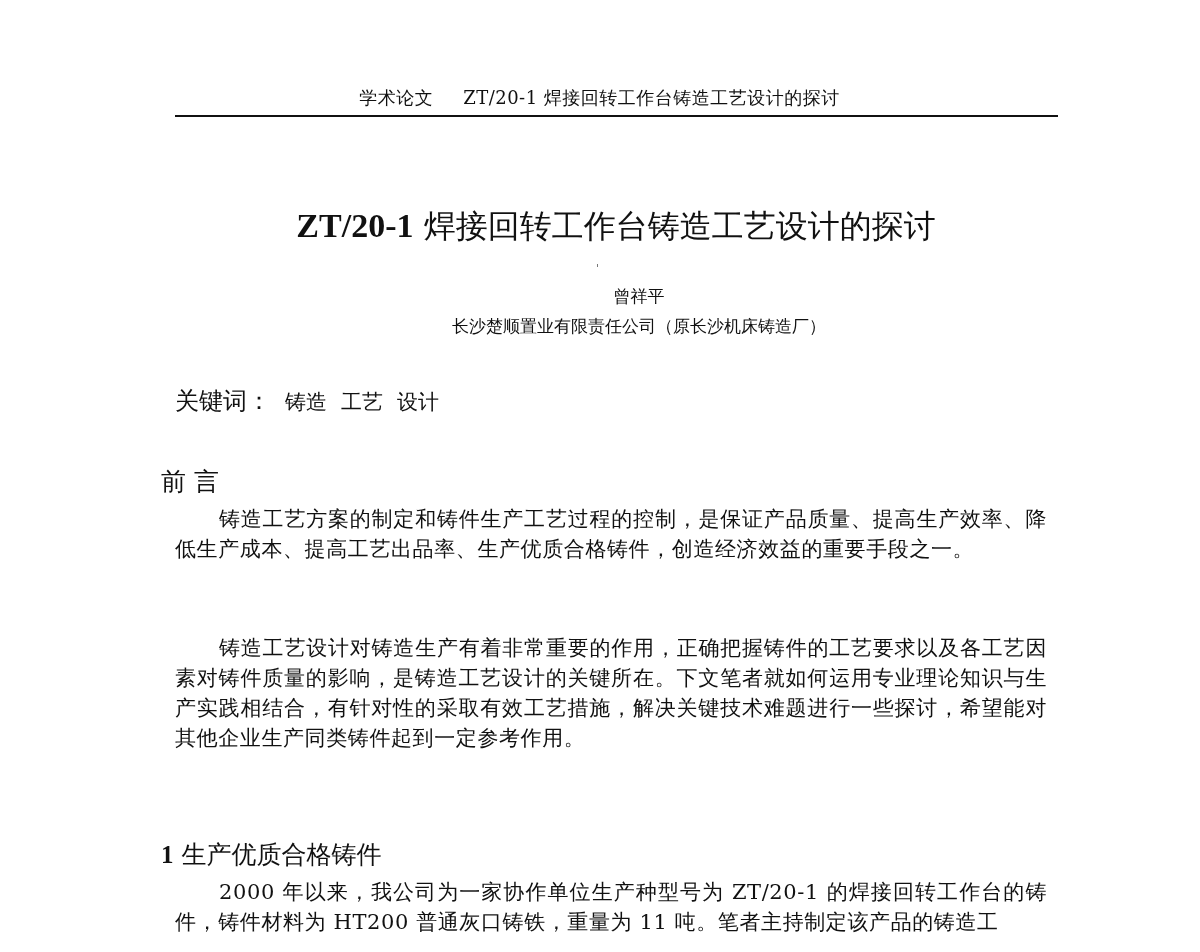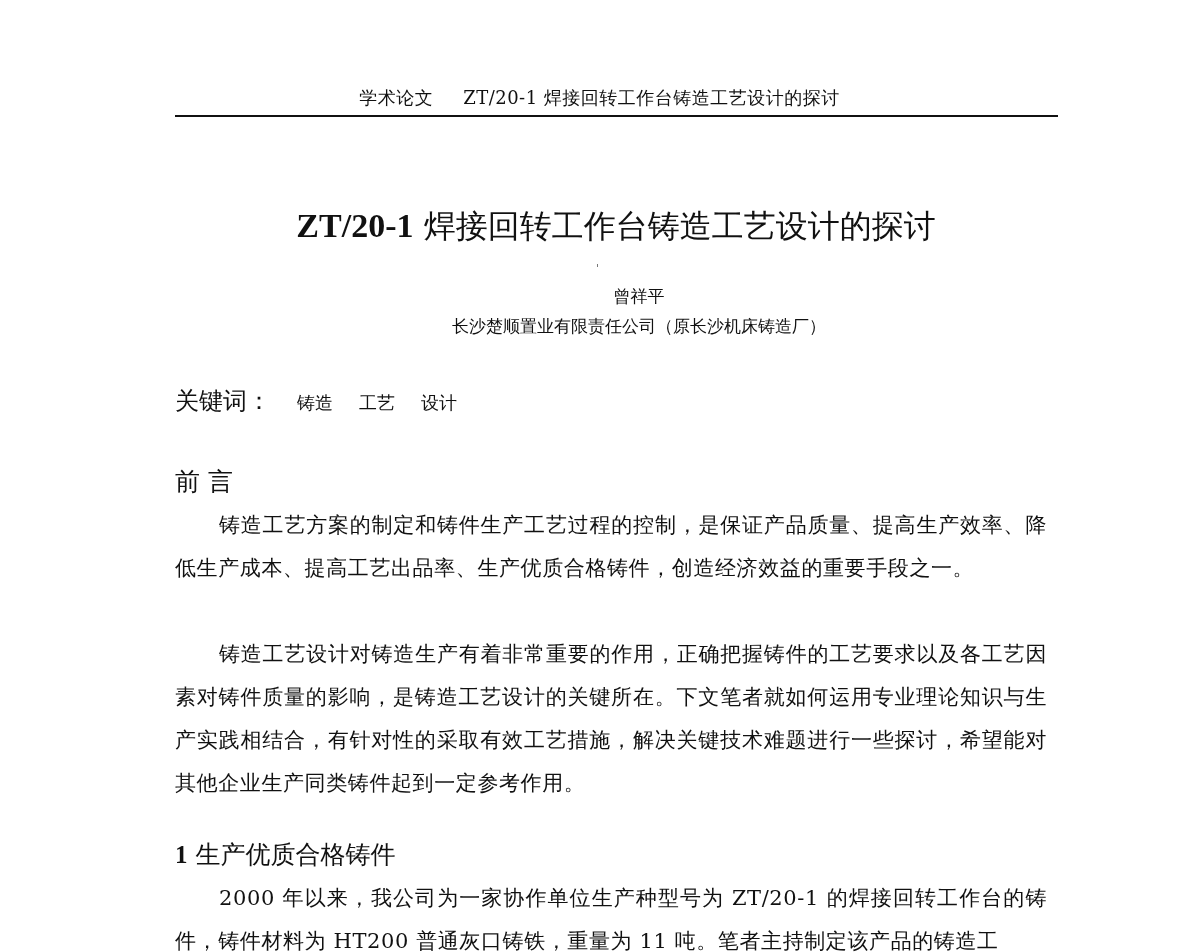--- a/index.html
+++ b/index.html
@@ -8,25 +8,25 @@
     .running-header { position:absolute; left:158px; top:86px; width:883px; text-align:center;
            font-size:18px; letter-spacing:0.5px; }
     .running-header .gap { display:inline-block; width:30px; }
     .rule { position:absolute; left:175px; top:115px; width:883px; height:2px; background:#111; }
     .title { position:absolute; left:0; width:1232px; top:205px; text-align:center; font-size:32px; }
     .title b { font-family: "Liberation Serif", serif; font-weight:bold; font-size:34px; }
     .dot { position:absolute; left:597px; top:264px; width:1px; height:3px; background:#777; }
     .author { position:absolute; left:0; width:1278px; top:285px; text-align:center; font-size:17px; }
     .affil { position:absolute; left:0; width:1278px; top:315px; text-align:center; font-size:17px; }
     .keywords { position:absolute; left:175px; top:385px; font-size:24px; }
-    .keywords .kw { font-size:18px; margin-left:26px; }
+    .keywords .kw { font-size:21px; margin-left:14px; }
     .keywords .kw:first-of-type { margin-left:26px; }
-    .section { position:absolute; left:175px; font-size:25px; }
+    .section { position:absolute; left:161px; font-size:25px; }
     .section b { font-family: "Liberation Serif", serif; font-weight:bold; }
-    .para { position:absolute; left:175px; width:872px; font-size:21px; line-height:43px;
+    .para { position:absolute; left:175px; width:872px; font-size:21px; line-height:30px;
             text-indent:44px; text-align:justify; letter-spacing:0.6px; }
   </style>
 </head>
 <body>
 
 <div class="running-header"><span>学术论文</span><span class="gap"></span><span>ZT/20-1 焊接回转工作台铸造工艺设计的探讨</span></div>
 <div class="rule"></div>
 
 <div class="title"><b>ZT/20-1</b><span> 焊接回转工作台铸造工艺设计的探讨</span></div>
 <div class="dot"></div>

